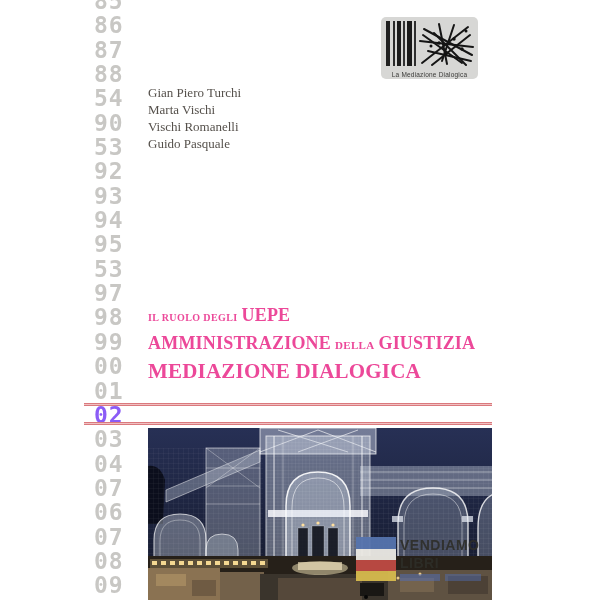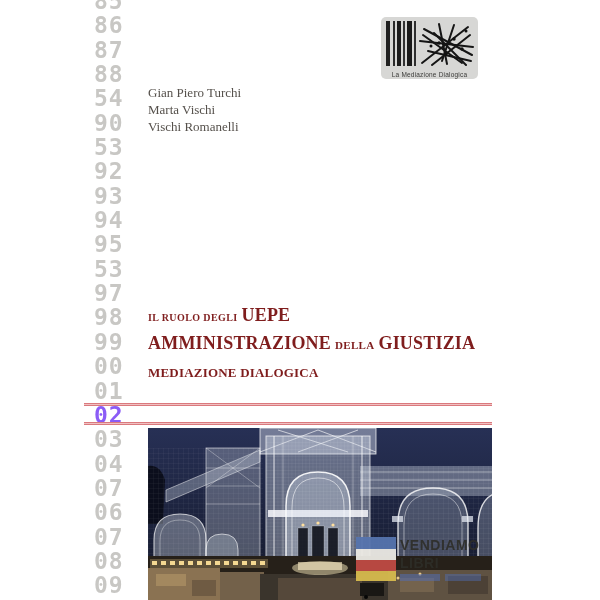--- a/index.html
+++ b/index.html
@@ -24,31 +24,31 @@
         background:#d7d7d5;border-radius:5px;box-sizing:border-box;padding:4px 3px 0 3px;}
   .logo-caption{font-size:6.5px;line-height:8px;text-align:center;color:#3a3a38;
                 letter-spacing:.2px;margin-top:1px;white-space:nowrap;overflow:hidden;}
 
   
   .authors{position:absolute;left:148px;top:84px;
            font-family:"Liberation Serif",serif;font-size:13px;line-height:17px;color:#55504b;}
   .authors span{display:block;}
 
   
-  .title{position:absolute;left:148px;top:305px;width:370px;color:#7f1d1d;
+  .title{position:absolute;left:148px;top:305px;width:370px;color:#ec4899;
          font-family:"Liberation Serif",serif;font-weight:bold;}
   .t-line1{line-height:20px;}
   .t-line2{line-height:11px;}
   .t-line3{line-height:30px;white-space:nowrap;}
   .t-line4{line-height:11px;}
   .t-line5{line-height:23px;}
   .t-sm{font-size:10px;letter-spacing:.4px;}
   .t-md{font-size:11px;letter-spacing:.3px;}
   .t-lg{font-size:18px;letter-spacing:.2px;}
-  .t-lg5{font-size:13px;letter-spacing:.2px;}
+  .t-lg5{font-size:21px;letter-spacing:.2px;}
 
   
   .photo{position:absolute;left:148px;top:428px;width:352px;height:172px;}
 </style>
 </head>
 <body>
 
 <div class="page">
 
   <div class="year-col">
@@ -110,20 +110,21 @@
           <circle cx="82" cy="10" r="1.5"></circle>
       </g>
     </svg>
     <div class="logo-caption">La Mediazione Dialogica</div>
   </div>
 
   <div class="authors">
       <span>Gian Piero Turchi</span>
       <span>Marta Vischi</span>
       <span>Vischi Romanelli</span>
+      <span>Guido Pasquale</span>
     </div>
 
   <div class="title">
     <div class="t-line1"><span class="t-sm">IL RUOLO DEGLI</span>
       <span class="t-lg">UEPE</span></div>
     <div class="t-line3"><span class="t-lg">AMMINISTRAZIONE</span>
       <span class="t-md">DELLA</span>
       <span class="t-lg">GIUSTIZIA</span></div>
     <div class="t-line5"><span class="t-lg5">MEDIAZIONE DIALOGICA</span></div>
   </div>

